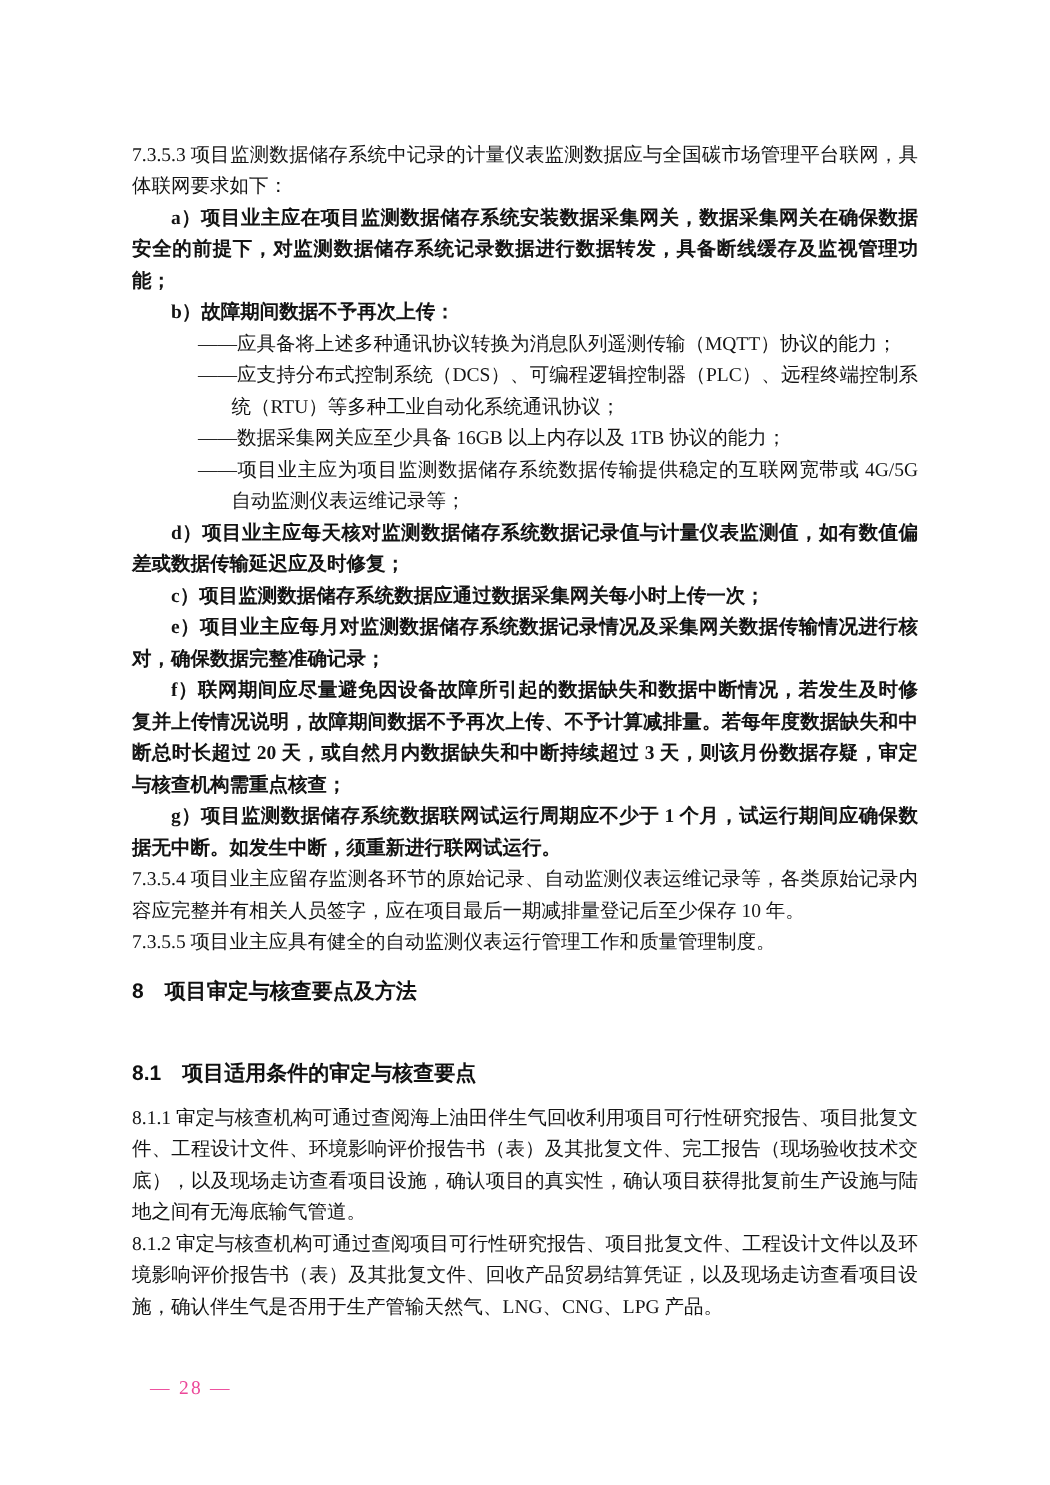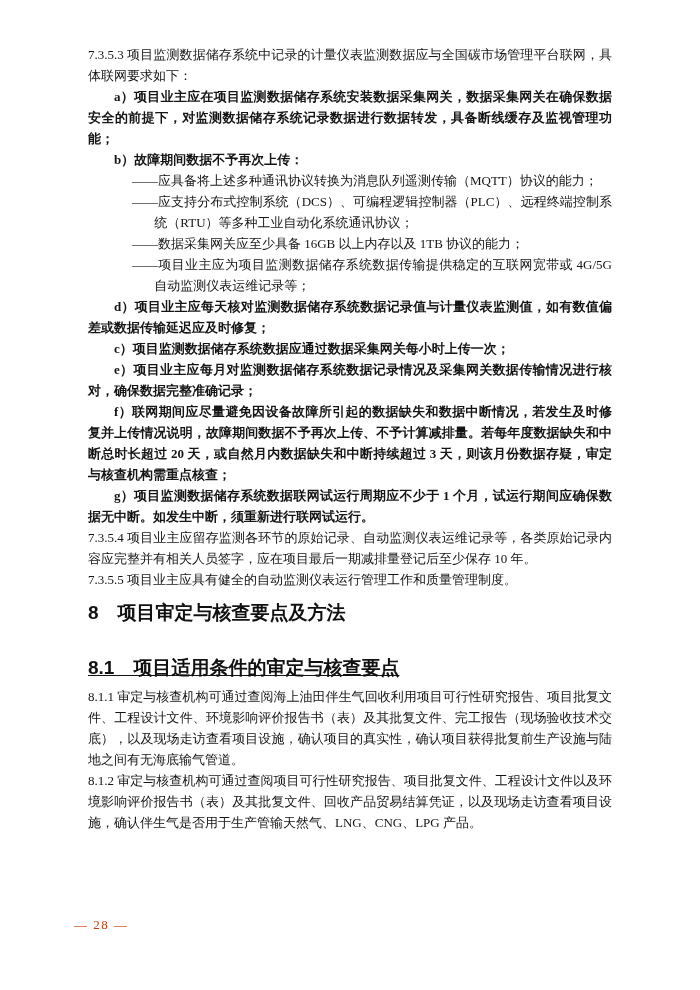--- a/index.html
+++ b/index.html
@@ -3,51 +3,51 @@
 <meta charset="utf-8">
 <style>
   * { margin: 0; padding: 0; box-sizing: border-box; }
   html, body { background: #e9e9e9; }
   .page {
     position: relative;
     width: 700px;
     height: 990px;
     margin: 0 auto;
     background: #ffffff;
-    padding: 44px 88px 0 88px;
+    padding: 92px 88px 0 88px;
     font-family: "Liberation Serif", "DejaVu Serif", serif;
     font-size: 13px;
     line-height: 21px;
     color: #141414;
     overflow: hidden;
   }
   .page p {
     text-align: justify;
   }
   .para-clause { text-indent: 0; }
   .para-item { text-indent: 2em; font-weight: bold; }
   .para-dash {
     padding-left: 5.1em;
     text-indent: -1.72em;
   }
   .h-main, .h-sub {
     font-family: "Liberation Sans", "DejaVu Sans", sans-serif;
-    font-size: 19px;
+    font-size: 14px;
     font-weight: bold;
     color: #111111;
   }
   .h-main { margin: 12px 0 34px 0; }
-  .h-sub  { margin: 0 0 8px 0; text-decoration: underline; }
+  .h-sub  { margin: 0 0 8px 0; }
   .page-footer {
     position: absolute;
-    left: 74px;
+    left: 100px;
     top: 914px;
     font-size: 13px;
     letter-spacing: 1.5px;
-    color: #c2410c;
+    color: #ec4899;
   }
 </style>
 </head>
 <body>
 
 <div class="page">
 
   <p class="para-clause">7.3.5.3 项目监测数据储存系统中记录的计量仪表监测数据应与全国碳市场管理平台联网，具体联网要求如下：</p>
 
   <p class="para-item">a）项目业主应在项目监测数据储存系统安装数据采集网关，数据采集网关在确保数据安全的前提下，对监测数据储存系统记录数据进行数据转发，具备断线缓存及监视管理功能；</p>

